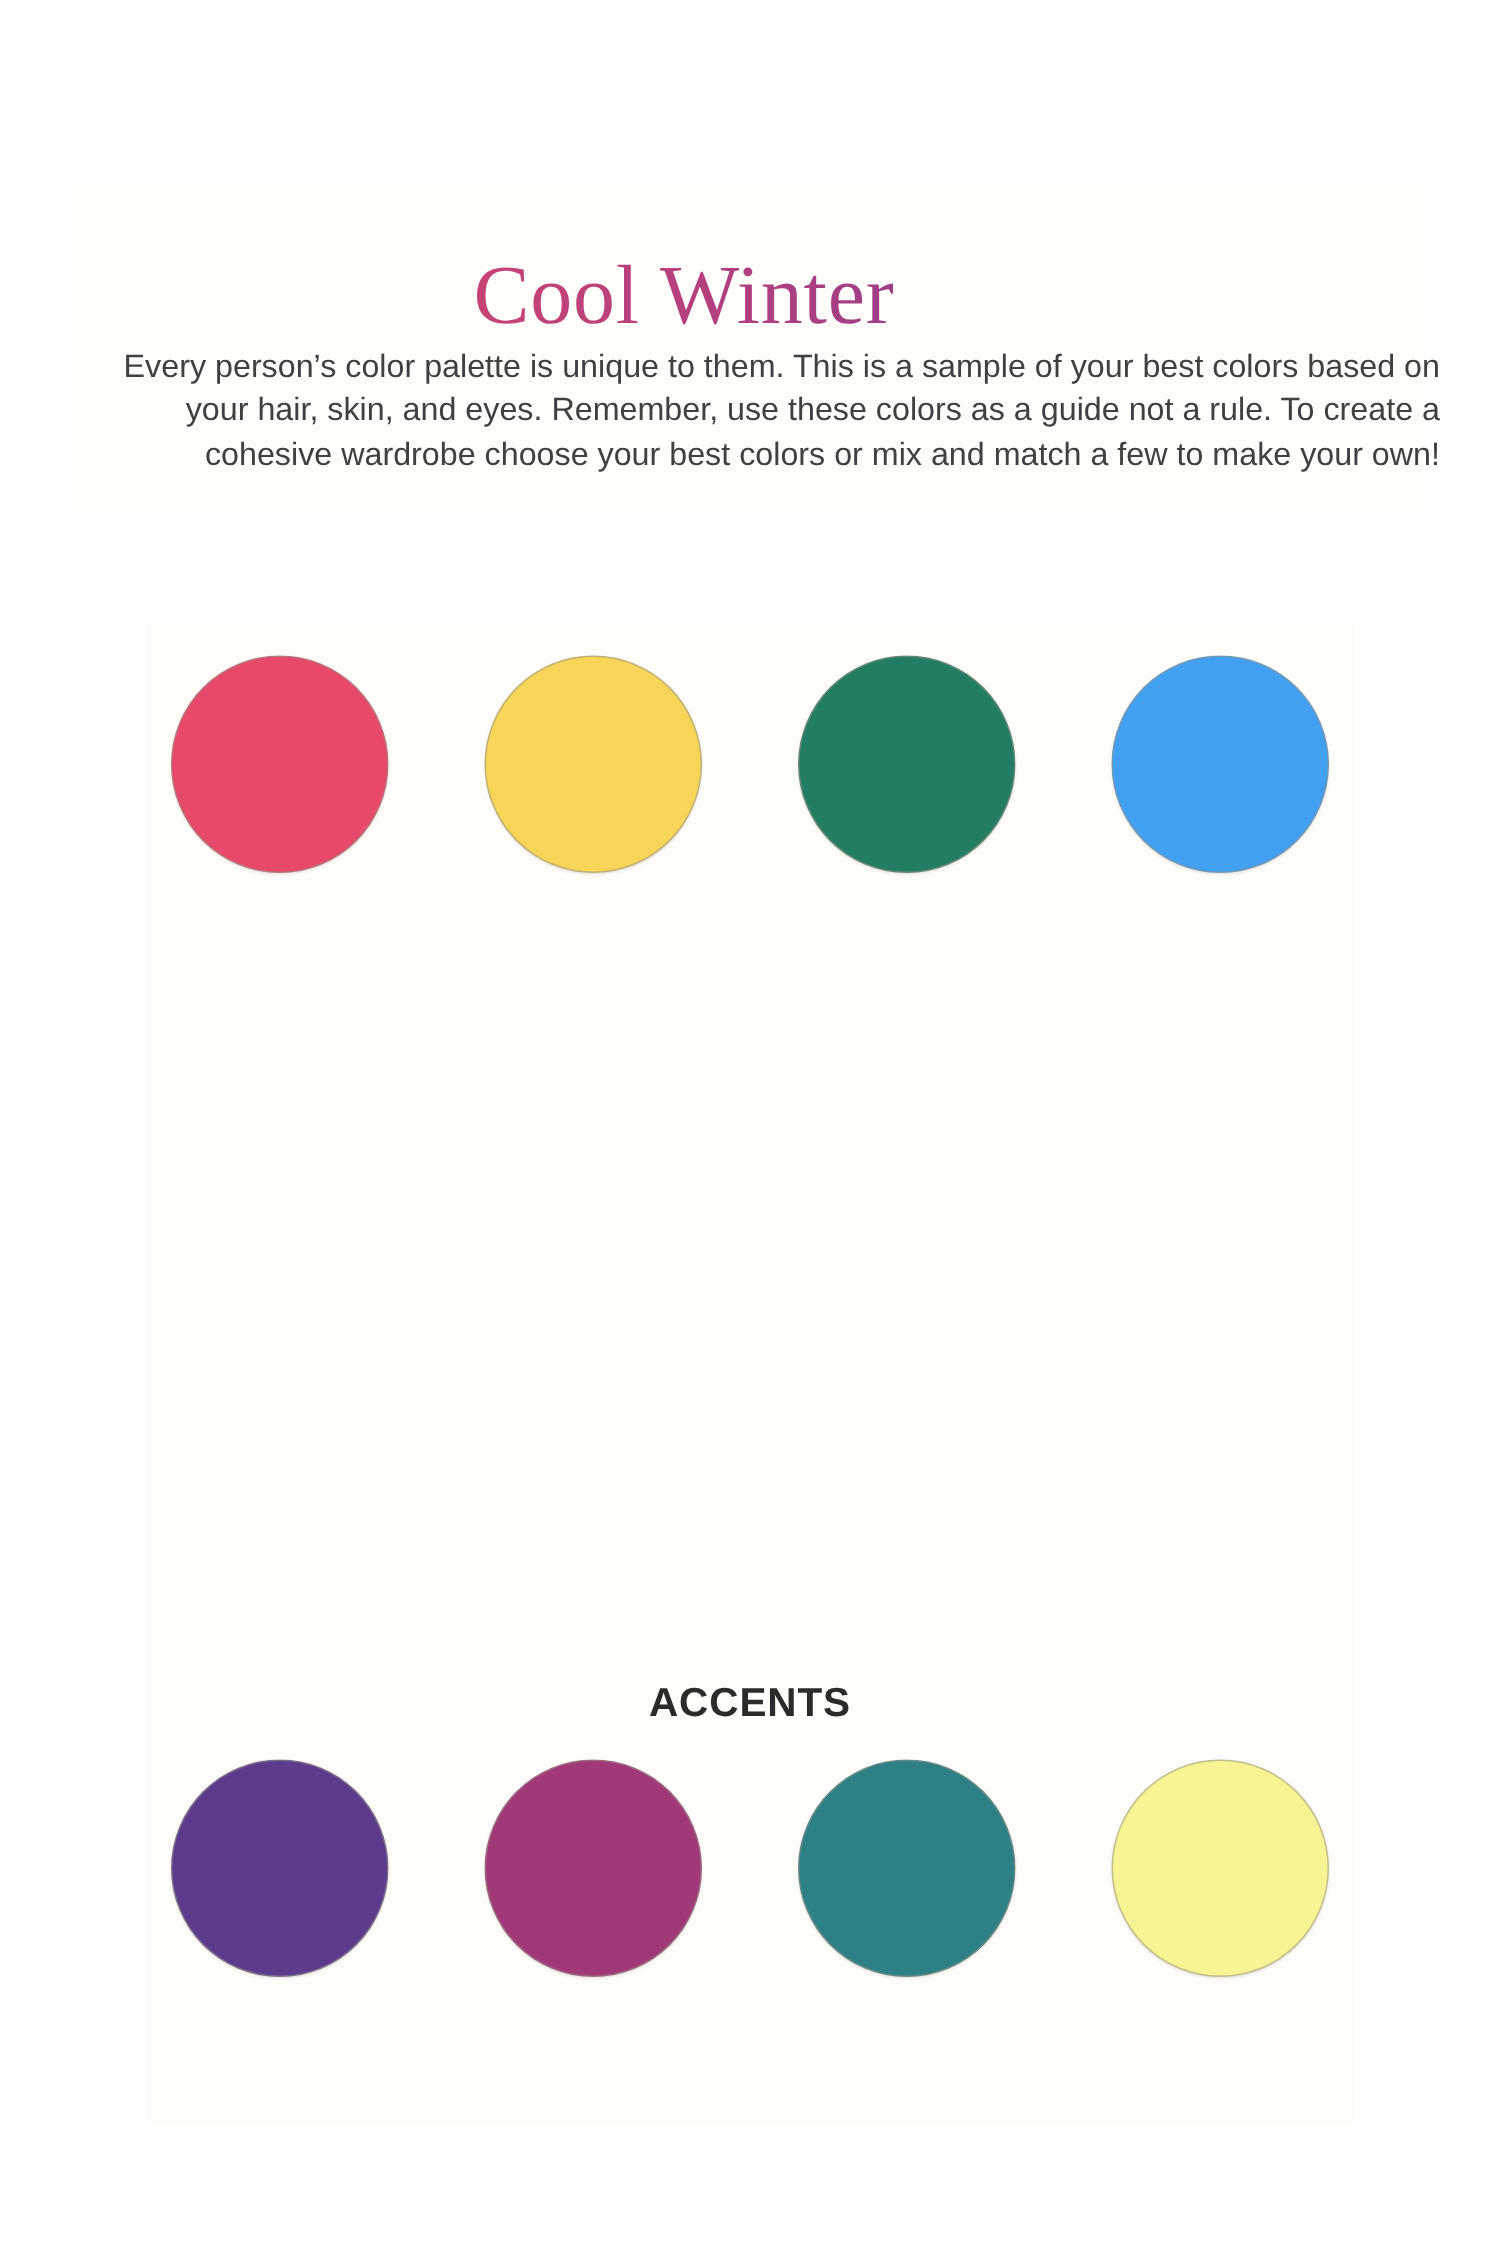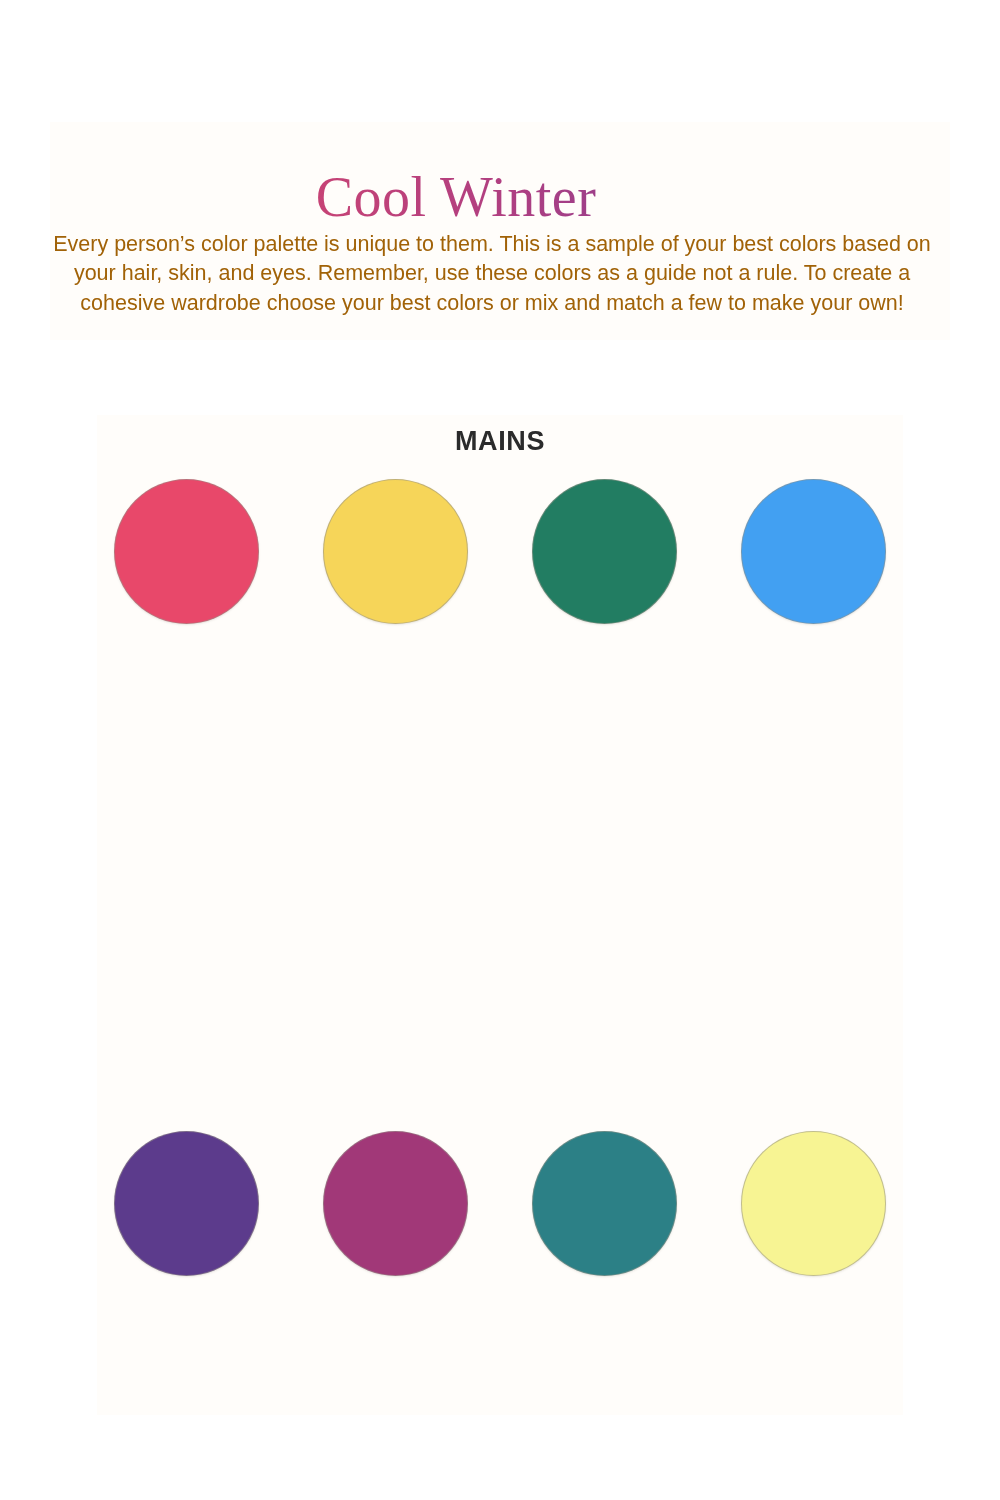--- a/index.html
+++ b/index.html
@@ -44,28 +44,28 @@
     letter-spacing: 0.5px;
     background: linear-gradient(90deg, #e04a6e 0%, #d4456e 22%, #b03f81 55%, #7d3c96 85%, #71399a 100%);
     -webkit-background-clip: text;
     background-clip: text;
     color: transparent;
     -webkit-text-fill-color: transparent;
   }
 
   .intro {
     position: absolute;
-    left: 40px;
+    left: 56px;
     top: 208px;
     width: 904px;
-    text-align: center;
+    text-align: right;
     font-family: "Liberation Sans", sans-serif;
     font-size: 21.5px;
     line-height: 29.5px;
-    color: #a16207;
+    color: #404040;
   }
 
   
   .swatch-card {
     position: absolute;
     left: 97px;
     top: 415px;
     width: 806px;
     height: 1000px;
     background: #fffdfa;
@@ -118,31 +118,31 @@
 
   <div class="header-card"></div>
 
   <h1 class="title" style="background-image: linear-gradient(90deg, rgb(224, 74, 110) 0%, rgb(212, 69, 110) 22%, rgb(176, 63, 129) 55%, rgb(125, 60, 150) 85%, rgb(113, 57, 154) 100%);">Cool Winter</h1>
 
   <p class="intro">Every person’s color palette is unique to them. This is a sample of your best colors based on your hair, skin, and eyes. Remember, use these colors as a guide not a rule. To create a cohesive wardrobe choose your best colors or mix and match a few to make your own!</p>
 
   <div class="swatch-card"></div>
 
   <section class="section section-mains">
-    <h2 class="section-heading">MAINS</h2>
     <div class="swatch-row">
       <div class="swatch" style="background-color: rgb(232, 72, 106);"></div>
       <div class="swatch" style="background-color: rgb(246, 213, 89);"></div>
       <div class="swatch" style="background-color: rgb(34, 125, 98);"></div>
       <div class="swatch" style="background-color: rgb(66, 160, 242);"></div>
     </div>
   </section>
 
 
   <section class="section section-accents">
+    <h2 class="section-heading">ACCENTS</h2>
     <div class="swatch-row">
       <div class="swatch" style="background-color: rgb(92, 59, 140);"></div>
       <div class="swatch" style="background-color: rgb(161, 56, 120);"></div>
       <div class="swatch" style="background-color: rgb(44, 128, 134);"></div>
       <div class="swatch" style="background-color: rgb(247, 244, 147);"></div>
     </div>
   </section>
 
 </div>
 

